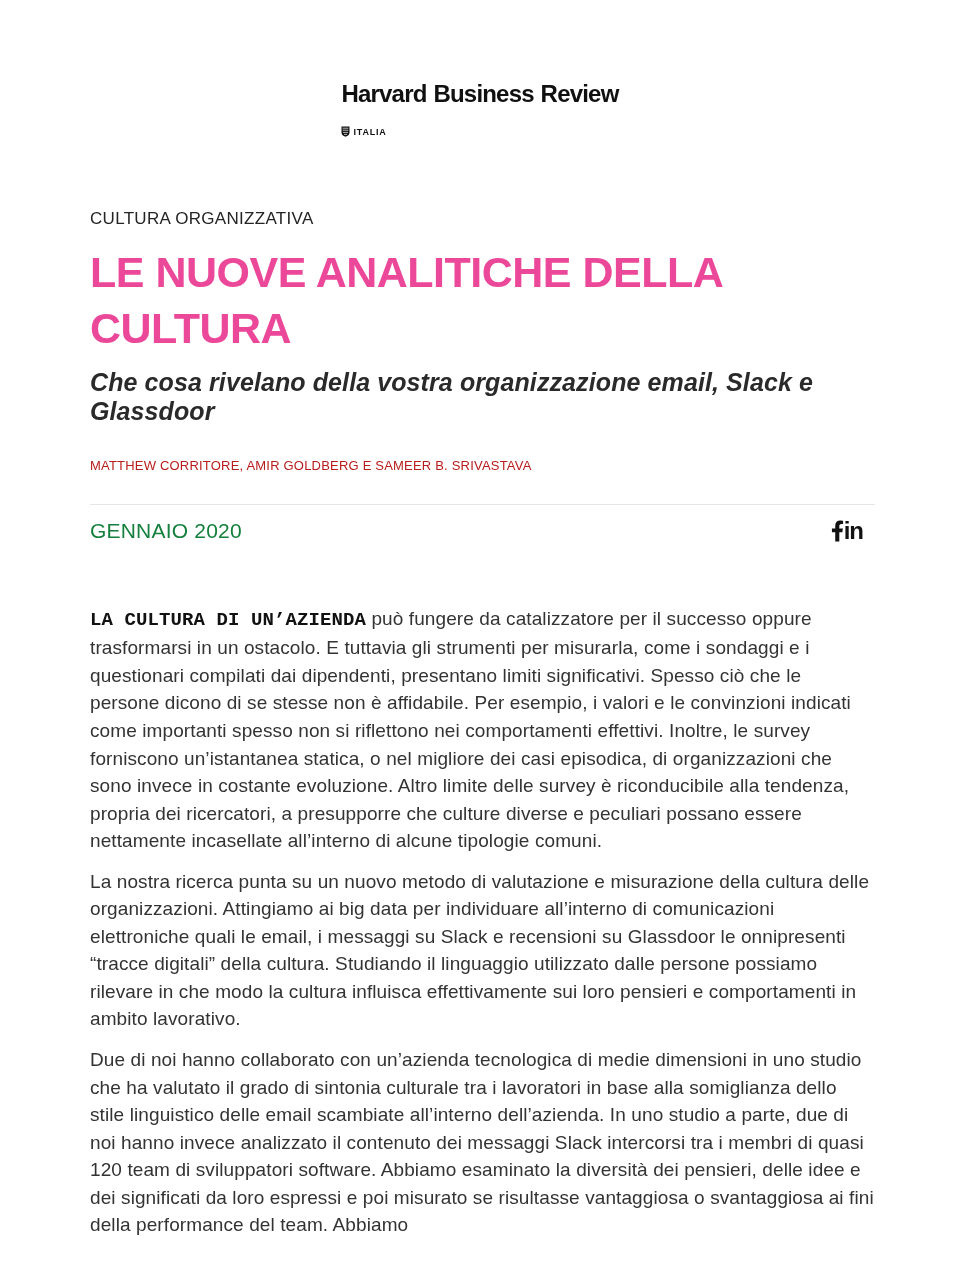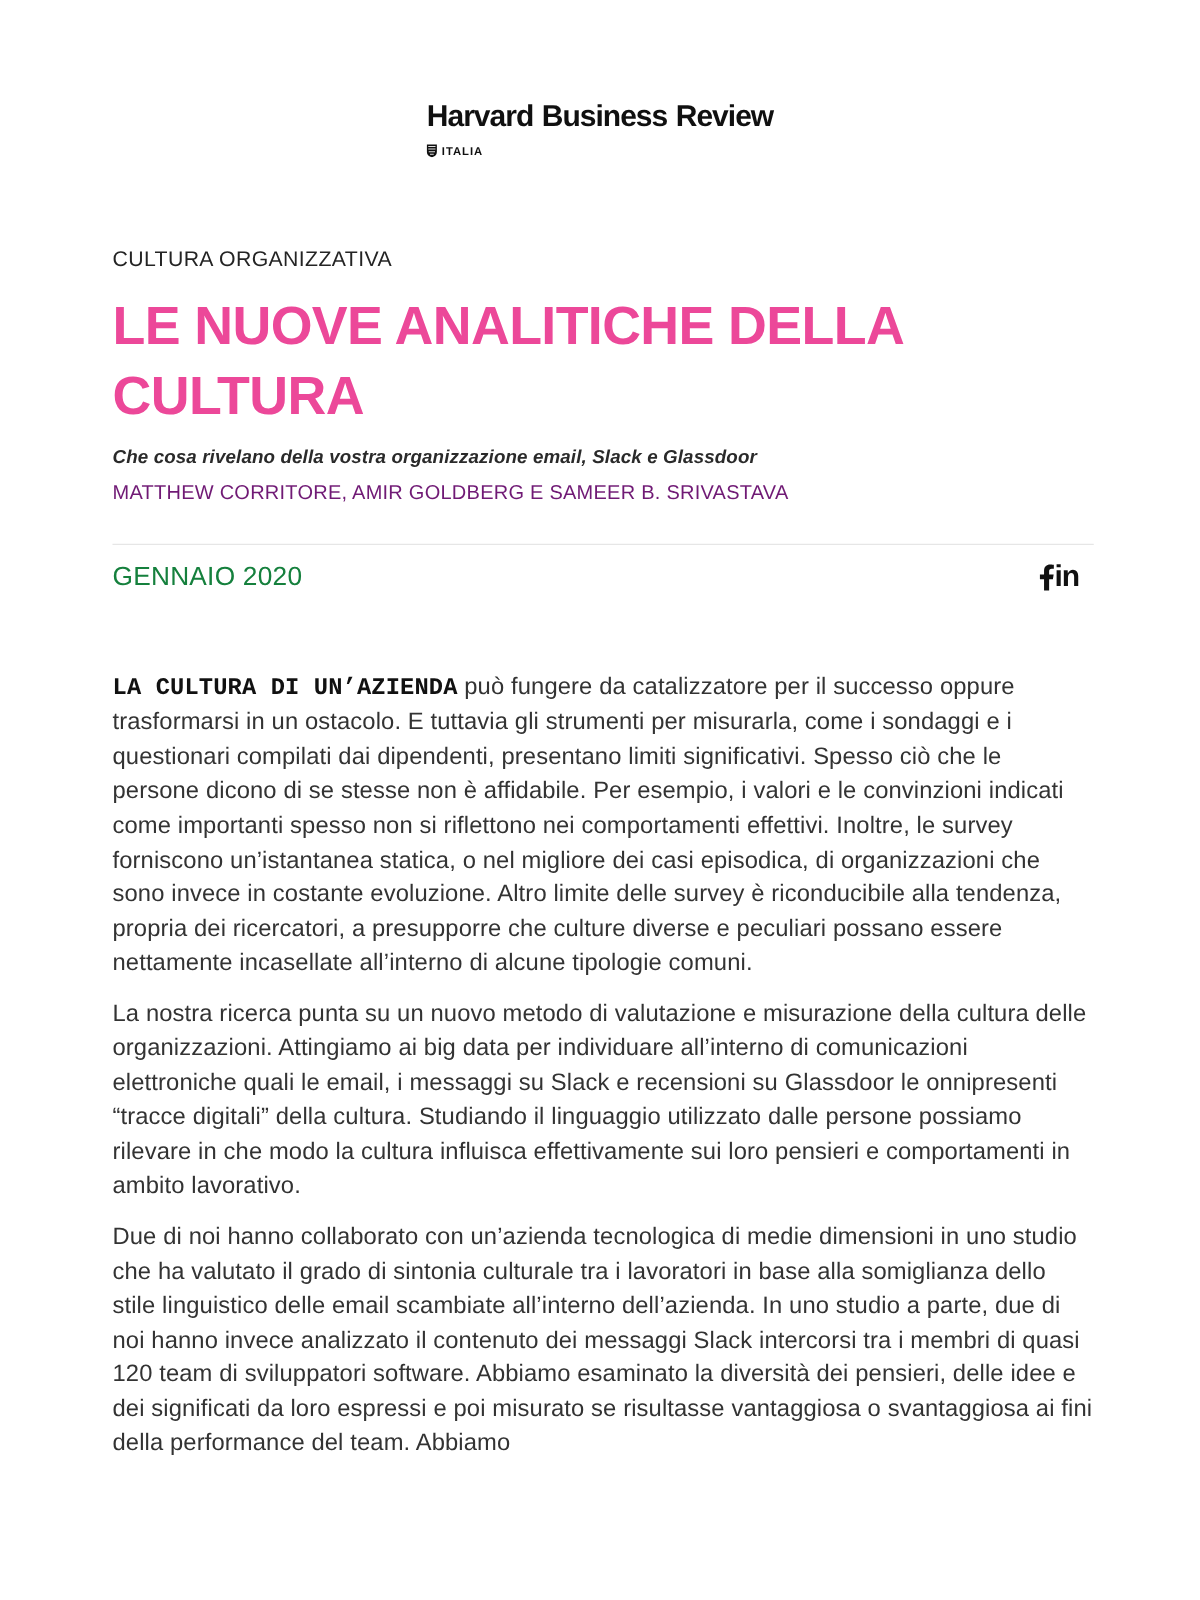--- a/index.html
+++ b/index.html
@@ -30,21 +30,21 @@
     letter-spacing: -0.8px;
     word-spacing: 1px;
     color: #101010;
     line-height: 1;
     white-space: nowrap;
   }
   .logo-sub {
     display: flex;
     align-items: center;
     gap: 3px;
-    margin-top: 9px;
+    margin-top: 20px;
   }
   .logo-sub .shield { display: inline-flex; }
   .logo-sub .edition {
     font-size: 9px;
     font-weight: 800;
     letter-spacing: 0.8px;
     color: #101010;
   }
   
   .article {
@@ -64,31 +64,31 @@
     margin-top: 16px;
     max-width: 760px;
     font-size: 43px;
     font-weight: 800;
     letter-spacing: -0.5px;
     line-height: 1.3;
     color: #ec4899;
   }
   .subtitle {
     margin-top: 11px;
-    font-size: 15px;
+    font-size: 25px;
     font-style: italic;
     font-weight: 600;
     color: #2a2a2a;
     letter-spacing: 0.1px;
   }
   .authors {
-    margin-top: 12px;
-    font-size: 16px;
+    margin-top: 32px;
+    font-size: 13px;
     font-weight: 400;
-    color: #701a75;
+    color: #b91c1c;
     letter-spacing: 0.2px;
   }
   .divider {
     border: none;
     border-top: 1px solid #e6e6e6;
     margin-top: 31px;
   }
   .meta-row {
     margin-top: 14px;
     display: flex;

